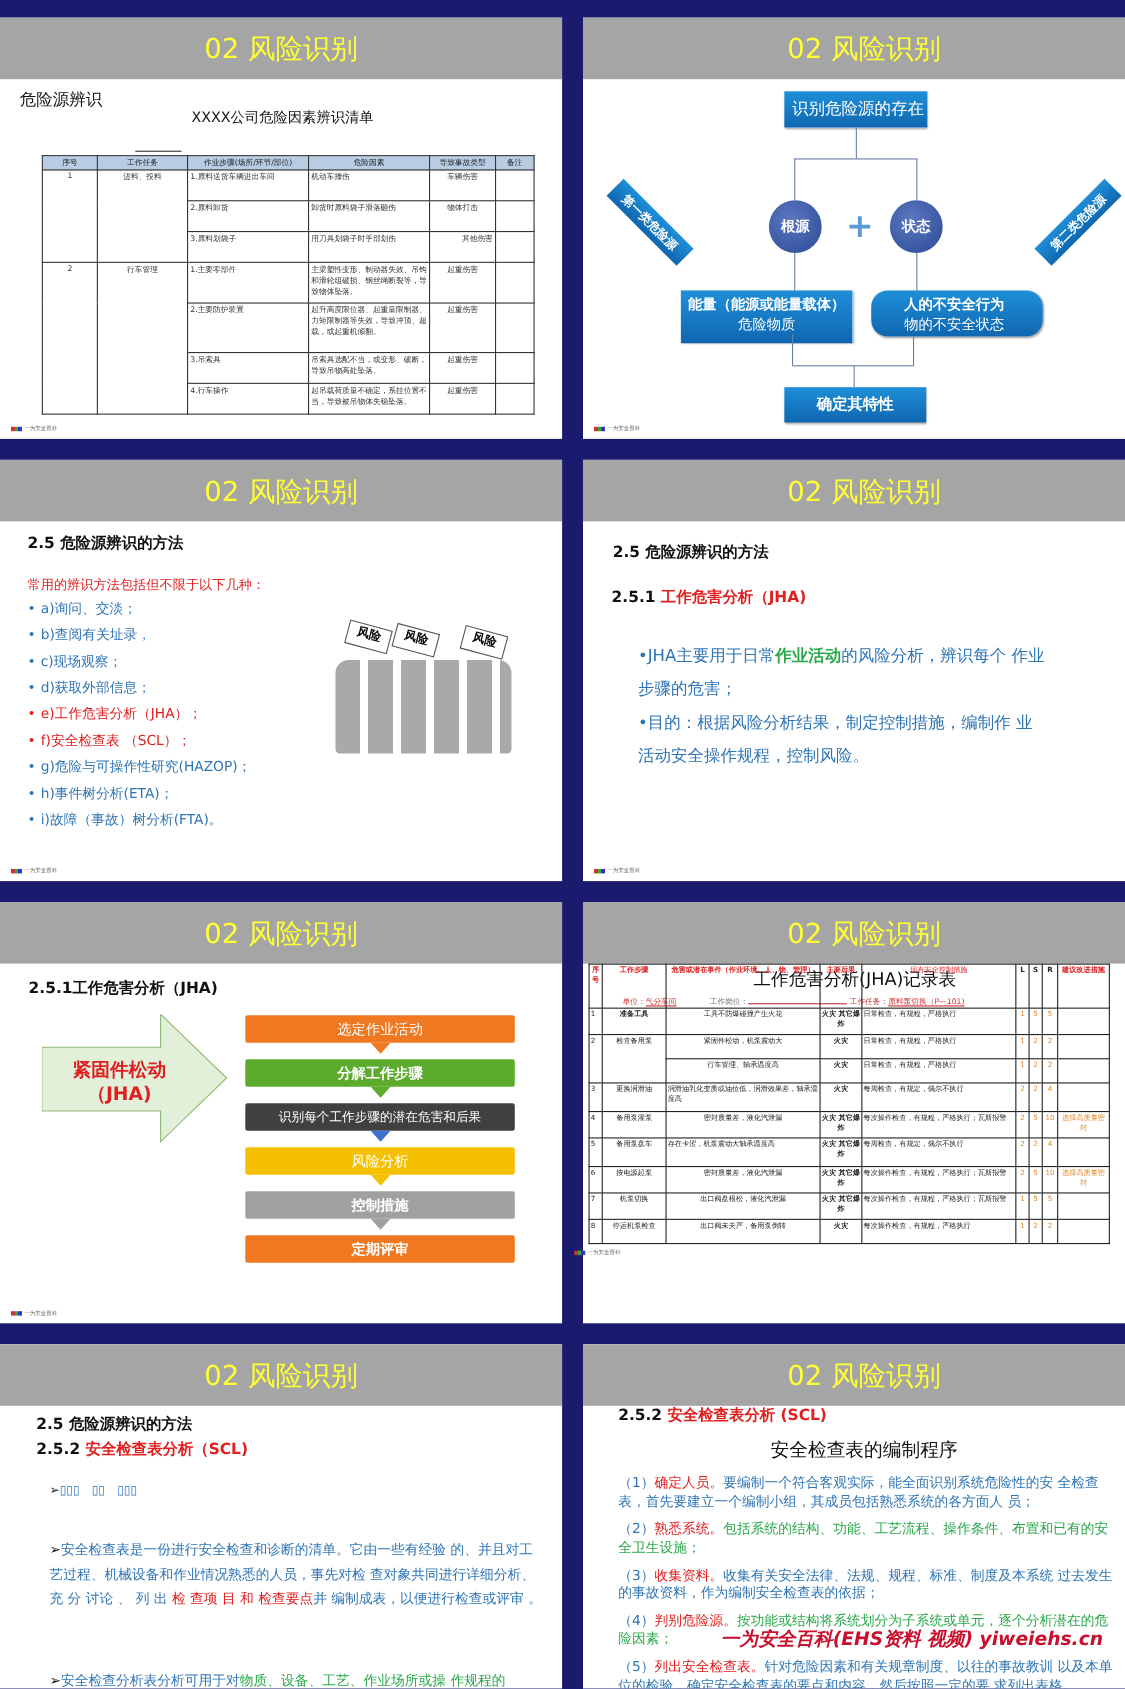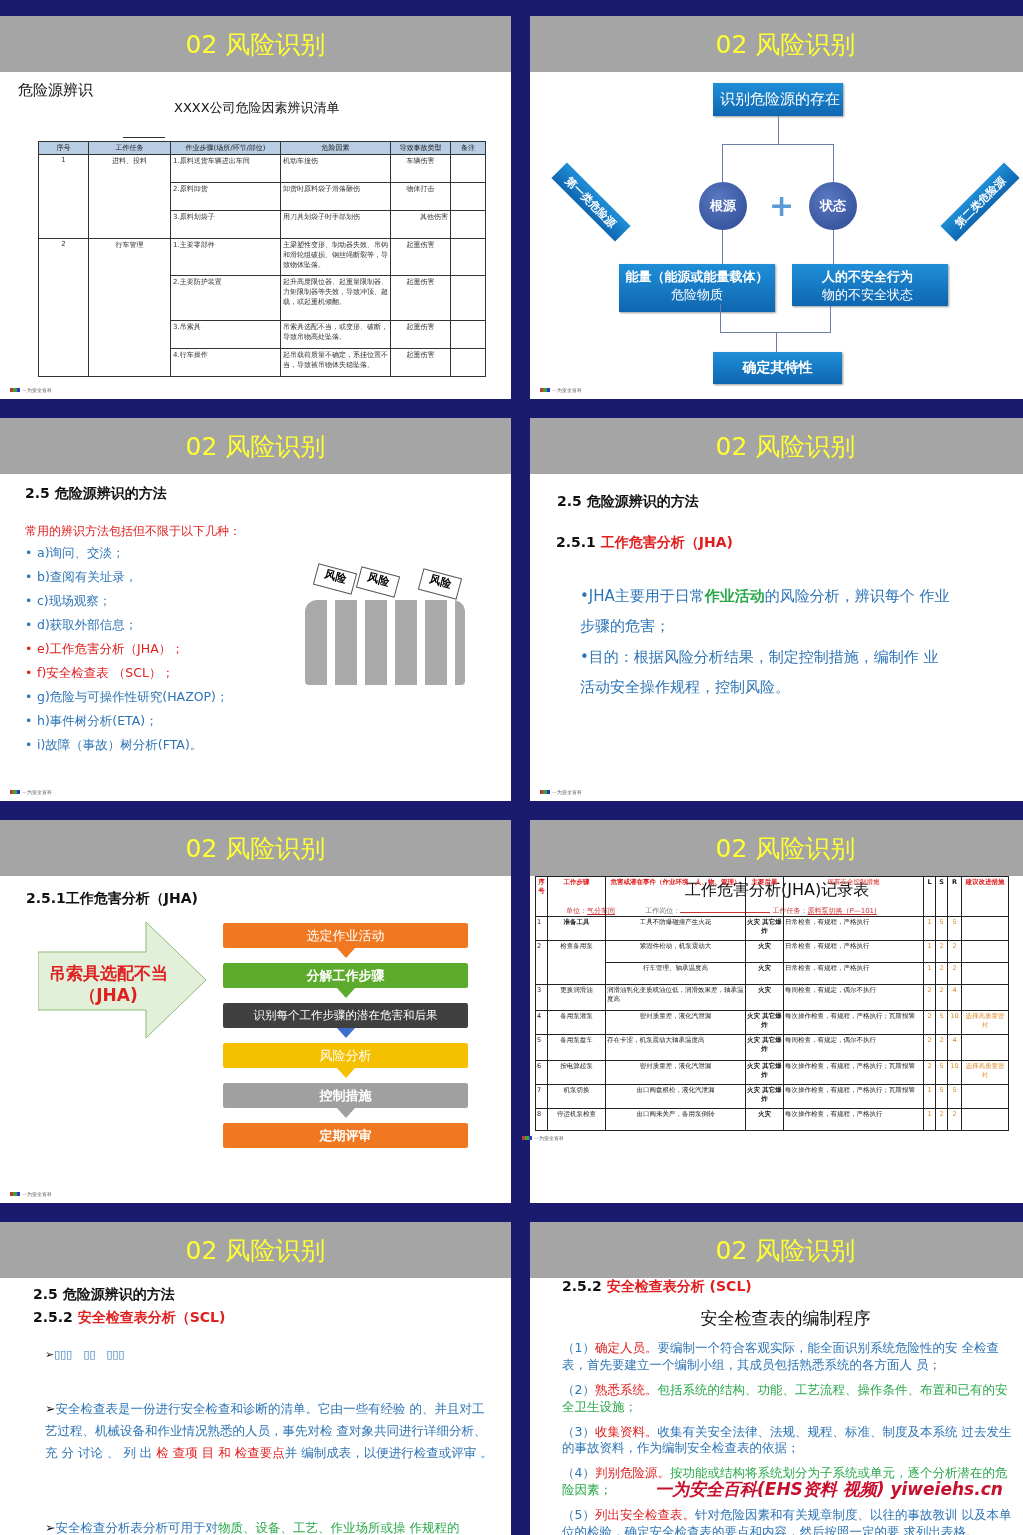--- a/index.html
+++ b/index.html
@@ -137,21 +137,21 @@
     <div class="abs" style="left:239px;top:175px;color:#5b9bd5;font-size:30px;font-weight:bold;line-height:1;">+</div>
     <div class="circle" style="left:279px;top:166px;">状态</div>
     <div class="line" style="left:192px;top:214px;width:1px;height:34px;"></div>
     <div class="line" style="left:303px;top:214px;width:1px;height:34px;"></div>
     <div class="abs" style="left:16px;top:175px;width:90px;height:22px;background:linear-gradient(180deg,#1f8fd8,#0f66b0);transform:rotate(45deg);color:#fff;font-size:11px;font-weight:bold;display:flex;align-items:center;justify-content:center;">第一类危险源</div>
     <div class="abs" style="left:405px;top:175px;width:90px;height:22px;background:linear-gradient(180deg,#1f8fd8,#0f66b0);transform:rotate(-45deg);color:#fff;font-size:11px;font-weight:bold;display:flex;align-items:center;justify-content:center;">第二类危险源</div>
     <div class="bluebox" style="left:89px;top:248px;width:156px;height:48px;text-align:center;font-size:13px;padding-top:4px;">
       <div class="bold">能量（能源或能量载体）</div>
       <div>危险物质</div>
     </div>
-    <div class="bluebox" style="left:262px;top:248px;width:156px;height:42px;font-size:13px;padding:4px 0 0 30px;overflow:hidden;">
+    <div class="bluebox" style="left:262px;top:248px;width:156px;height:42px;font-size:13px;padding:4px 0 0 30px;overflow:hidden;border-radius:15px;">
       <div class="bold">人的不安全行为</div>
       <div>物的不安全状态</div>
     </div>
     <div class="line" style="left:190px;top:288px;width:1px;height:28px;"></div>
     <div class="line" style="left:300px;top:290px;width:1px;height:26px;"></div>
     <div class="line" style="left:190px;top:316px;width:111px;height:1px;"></div>
     <div class="line" style="left:246px;top:316px;width:1px;height:20px;"></div>
     <div class="bluebox bold" style="left:183px;top:336px;width:129px;height:32px;font-size:14px;display:flex;align-items:center;justify-content:center;">确定其特性</div>
     <div class="footer-logo">
         <span class="lg"></span>
@@ -210,21 +210,21 @@
   <div class="slide">
     <div class="slide-header">
         <span>02 风险识别</span>
       </div>
     <div class="abs bold dark" style="left:26px;top:70px;font-size:14px;">2.5.1工作危害分析（JHA)</div>
     <div class="abs" style="left:38px;top:102px;width:170px;height:118px;">
       <svg width="170" height="118">
           <polygon points="0,30 108,30 108,0 168,58 108,116 108,88 0,88" fill="#e2efd9" stroke="#8fb878" stroke-width="1"></polygon>
         </svg>
       <div class="abs red bold" style="left:8px;top:40px;width:125px;text-align:center;font-size:17px;line-height:1.3;">
-        <div>吊索具选配不当</div>
+        <div>紧固件松动</div>
         <div>（JHA)</div>
       </div>
     </div>
     <div class="flowbar" style="top:46px;top:46px;top:103px;background:#f07820;">选定作业活动</div>
     <div class="flowarrow" style="top:128px;border-top:10px solid #f07820;"></div>
     <div class="flowbar bold" style="top:143px;background:#5cab2c;">分解工作步骤</div>
     <div class="flowarrow" style="top:168px;border-top:10px solid #5cab2c;"></div>
     <div class="flowbar" style="top:183px;background:#404040;font-size:11.5px;white-space:nowrap;overflow:hidden;">识别每个工作步骤的潜在危害和后果</div>
     <div class="flowarrow" style="top:208px;border-top:10px solid #3d6fcf;"></div>
     <div class="flowbar" style="top:223px;background:#f5c000;">风险分析</div>

